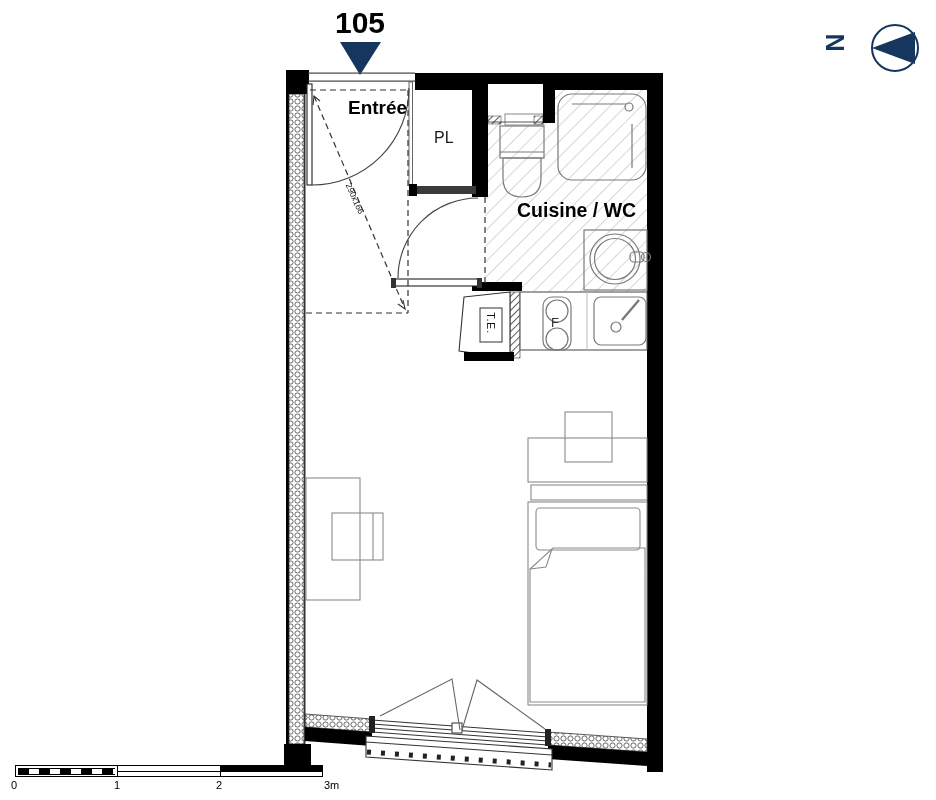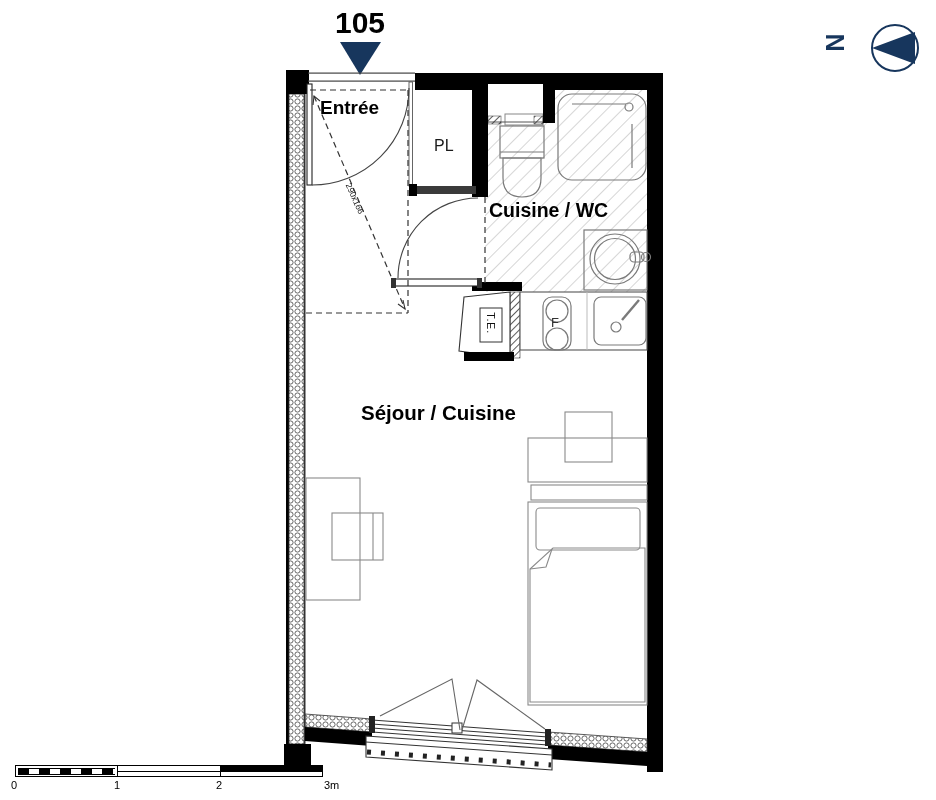--- a/index.html
+++ b/index.html
@@ -1,21 +1,21 @@
 <!DOCTYPE html>
 <html><head>
 <meta charset="utf-8">
 <style>
   html,body{margin:0;padding:0;background:#fff;}
   .plan{position:relative;width:936px;height:800px;background:#fff;
         font-family:"Liberation Sans",sans-serif;overflow:hidden;}
   svg{position:absolute;left:0;top:0;}
   .lbl{position:absolute;color:#000;white-space:nowrap;line-height:1;}
   .unit{font-size:30px;font-weight:bold;width:90px;text-align:center;}
-  .room{font-weight:bold;}
+  .room{font-weight:bold;margin-left:28px;}
   .north-letter{font-size:25px;font-weight:bold;color:#17365d;transform:rotate(90deg);}
   .dim{font-size:8.5px;color:#222;transform:rotate(66deg);transform-origin:left top;}
   .te{font-size:10.5px;color:#111;width:40px;text-align:center;transform:rotate(90deg);letter-spacing:1px;}
   .stoveF{font-size:13px;color:#333;}
   .pl{font-size:16px;color:#1a1a1a;}
   
   .scalebar{position:absolute;left:15px;top:765px;width:308px;height:12px;
             border:1.5px solid #000;display:flex;box-sizing:border-box;background:#fff;}
   .seg{flex:1;position:relative;box-sizing:border-box;}
   .seg2,.seg3{border-left:1.5px solid #000;}
@@ -186,23 +186,22 @@
       <polygon points="366,736 552,749 552,770 366,757" fill="#fff" stroke="#333" stroke-width="1.1"></polygon>
       <line x1="366" y1="742" x2="552" y2="755" stroke="#333" stroke-width="1"></line>
       <line x1="367" y1="752" x2="551" y2="765" stroke="#222" stroke-width="5" stroke-dasharray="4 10"></line>
     </g>
   </svg>
 
   <div class="lbl unit" style="left:315px;top:8px;">105</div>
   <div class="lbl north-letter" style="left:825px;top:30px;">N</div>
 
   <div class="lbl room" style="left:320px;top:98px;font-size:19px;">Entrée</div>
-  <div class="lbl pl" style="left:434px;top:138px;">PL</div>
+  <div class="lbl pl" style="left:434px;top:130px;">PL</div>
   <div class="lbl room" style="left:489px;top:201px;font-size:19.5px;">Cuisine / WC</div>
-  <div class="lbl room" style="left:361px;top:403px;font-size:20.5px;">Séjour / Cuisine</div>
 
   <div class="lbl dim" style="left:352px;top:182px;">290x166</div>
   <div class="lbl te" style="left:471px;top:318px;">T.E.</div>
   <div class="lbl stoveF" style="left:551px;top:316px;">F</div>
 
   <div class="scalebar">
     <div class="seg seg1">
         <div class="dashes"></div>
       </div>
     <div class="seg seg2">

